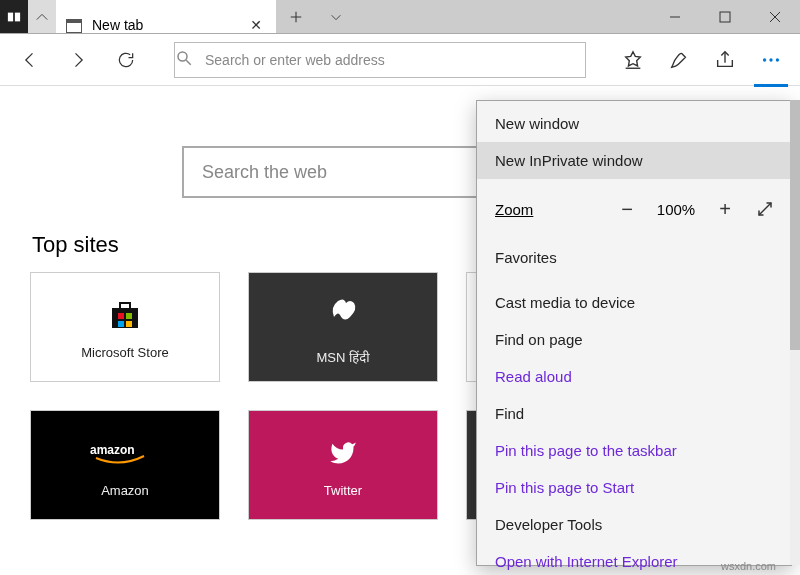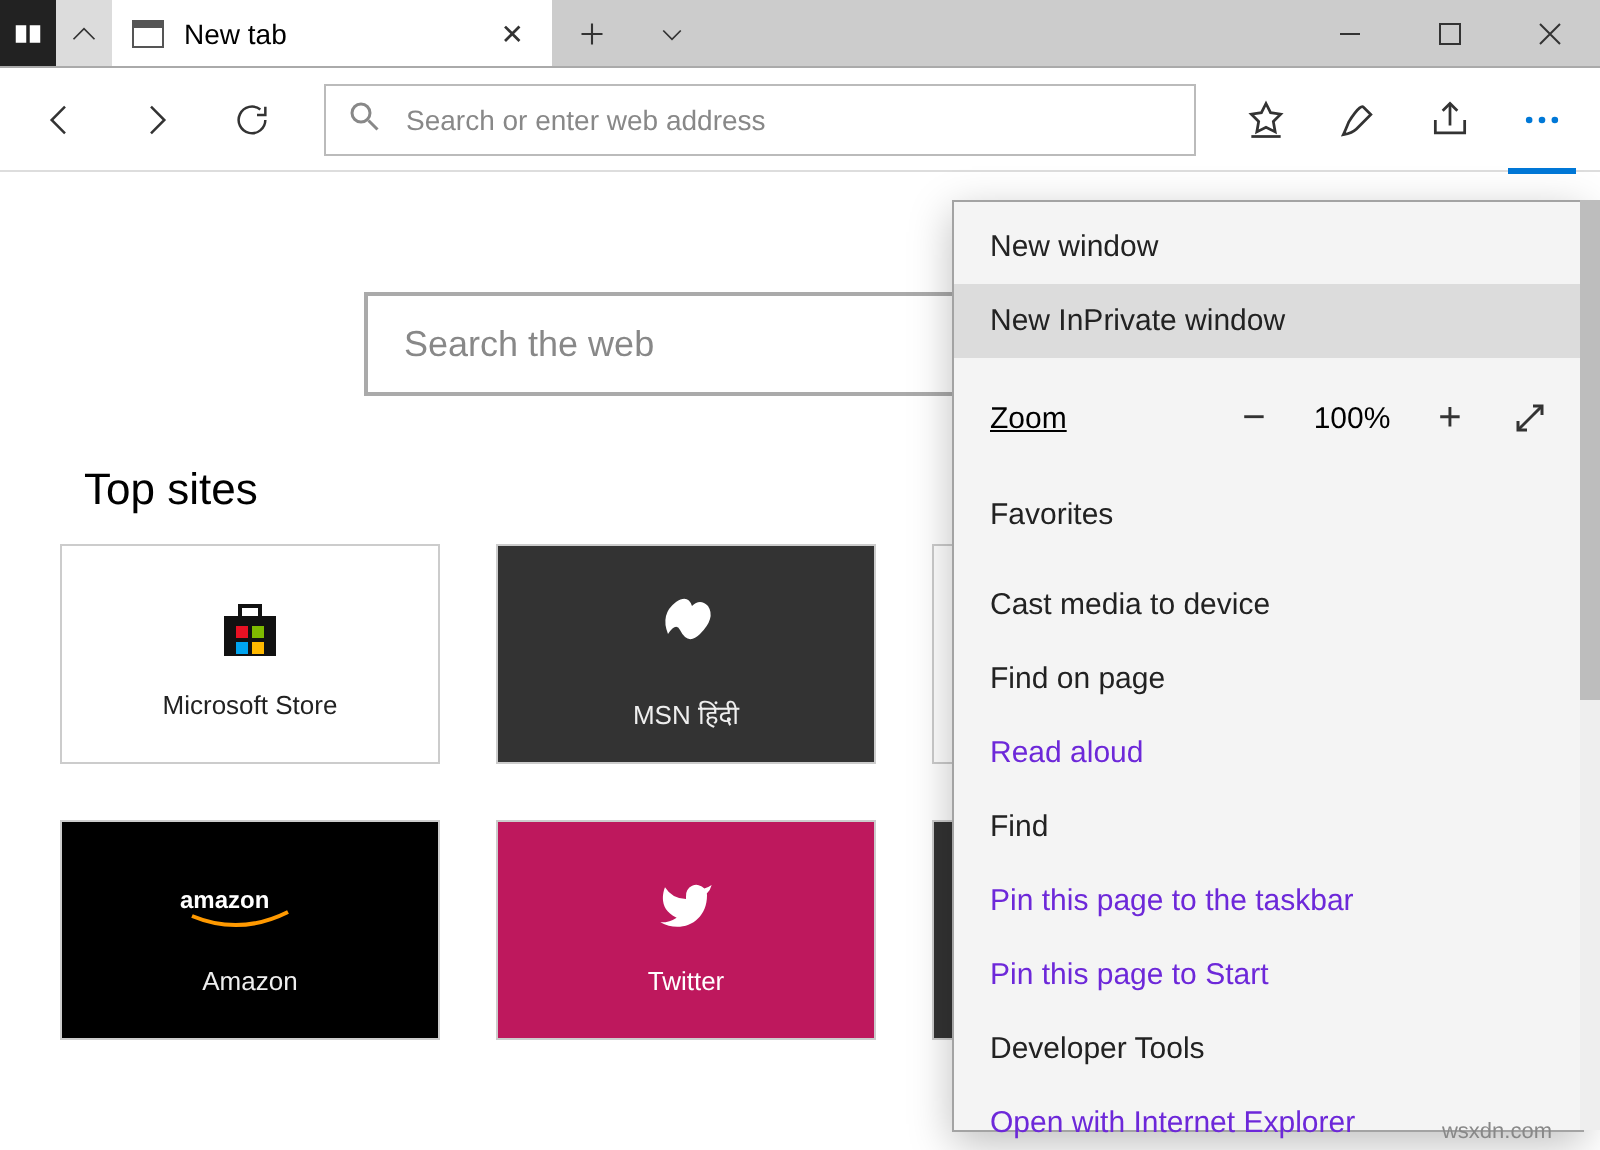--- a/index.html
+++ b/index.html
@@ -26,21 +26,21 @@
     display: flex;
     align-items: center;
     justify-content: center;
     background: #dcdcdc;
   }
   .title-btn.dark { background: #222; color:#fff; }
   .title-btn svg { width:14px; height:14px; }
   .tab {
     background: #fff;
     display: flex;
-    align-items: center;
+    align-items: flex-end;
     gap: 10px;
     padding: 0 14px 0 10px;
     height: 100%;
     min-width: 220px;
     font-size: 14px;
   }
   .tab .close { margin-left: auto; font-size:14px; color:#333; }
   .tab-icon {
     width: 16px; height: 14px; border:1px solid #555;border-top:4px solid #555;
   }
@@ -63,24 +63,24 @@
   }
   .nav-btn {
     width: 44px; height:44px; display:flex; align-items:center; justify-content:center;
     color:#333;
   }
   .addrbar {
     flex:1;
     height: 36px;
     border:1px solid #bbb;
     display:flex; align-items:center;
-    padding: 0 10px;
+    padding: 0 0;
     gap:12px;
     color:#888;
-    margin: 0 10px;
+    margin: 0 22px;
   }
   .addrbar svg { width:18px; height:18px; stroke:#888; }
   .right-tools { display:flex; align-items:center; gap:4px; }
   .right-tools .nav-btn { width:42px; }
   .ellipsis-underline {
     position:absolute;
     bottom:-5px; left:4px; right:4px;
     height:3px; background:#0078d7;
   }
   .nav-btn.rel { position:relative; }
@@ -94,21 +94,21 @@
     margin: 34px 0 34px 152px;
     border: 2px solid #aaa;
     display:flex; align-items:center;
     padding:0 18px;
     color:#888;
     font-size:18px;
   }
   .section-title {
     font-size: 22px;
     font-weight: 400;
-    margin: 0 0 14px 12px;
+    margin: 0 0 14px 2px;
   }
   .tiles {
     display:grid;
     grid-template-columns: repeat(3, 190px);
     gap: 28px;
   }
   .tile {
     height: 110px;
     border:1px solid #ccc;
     display:flex; flex-direction:column;

